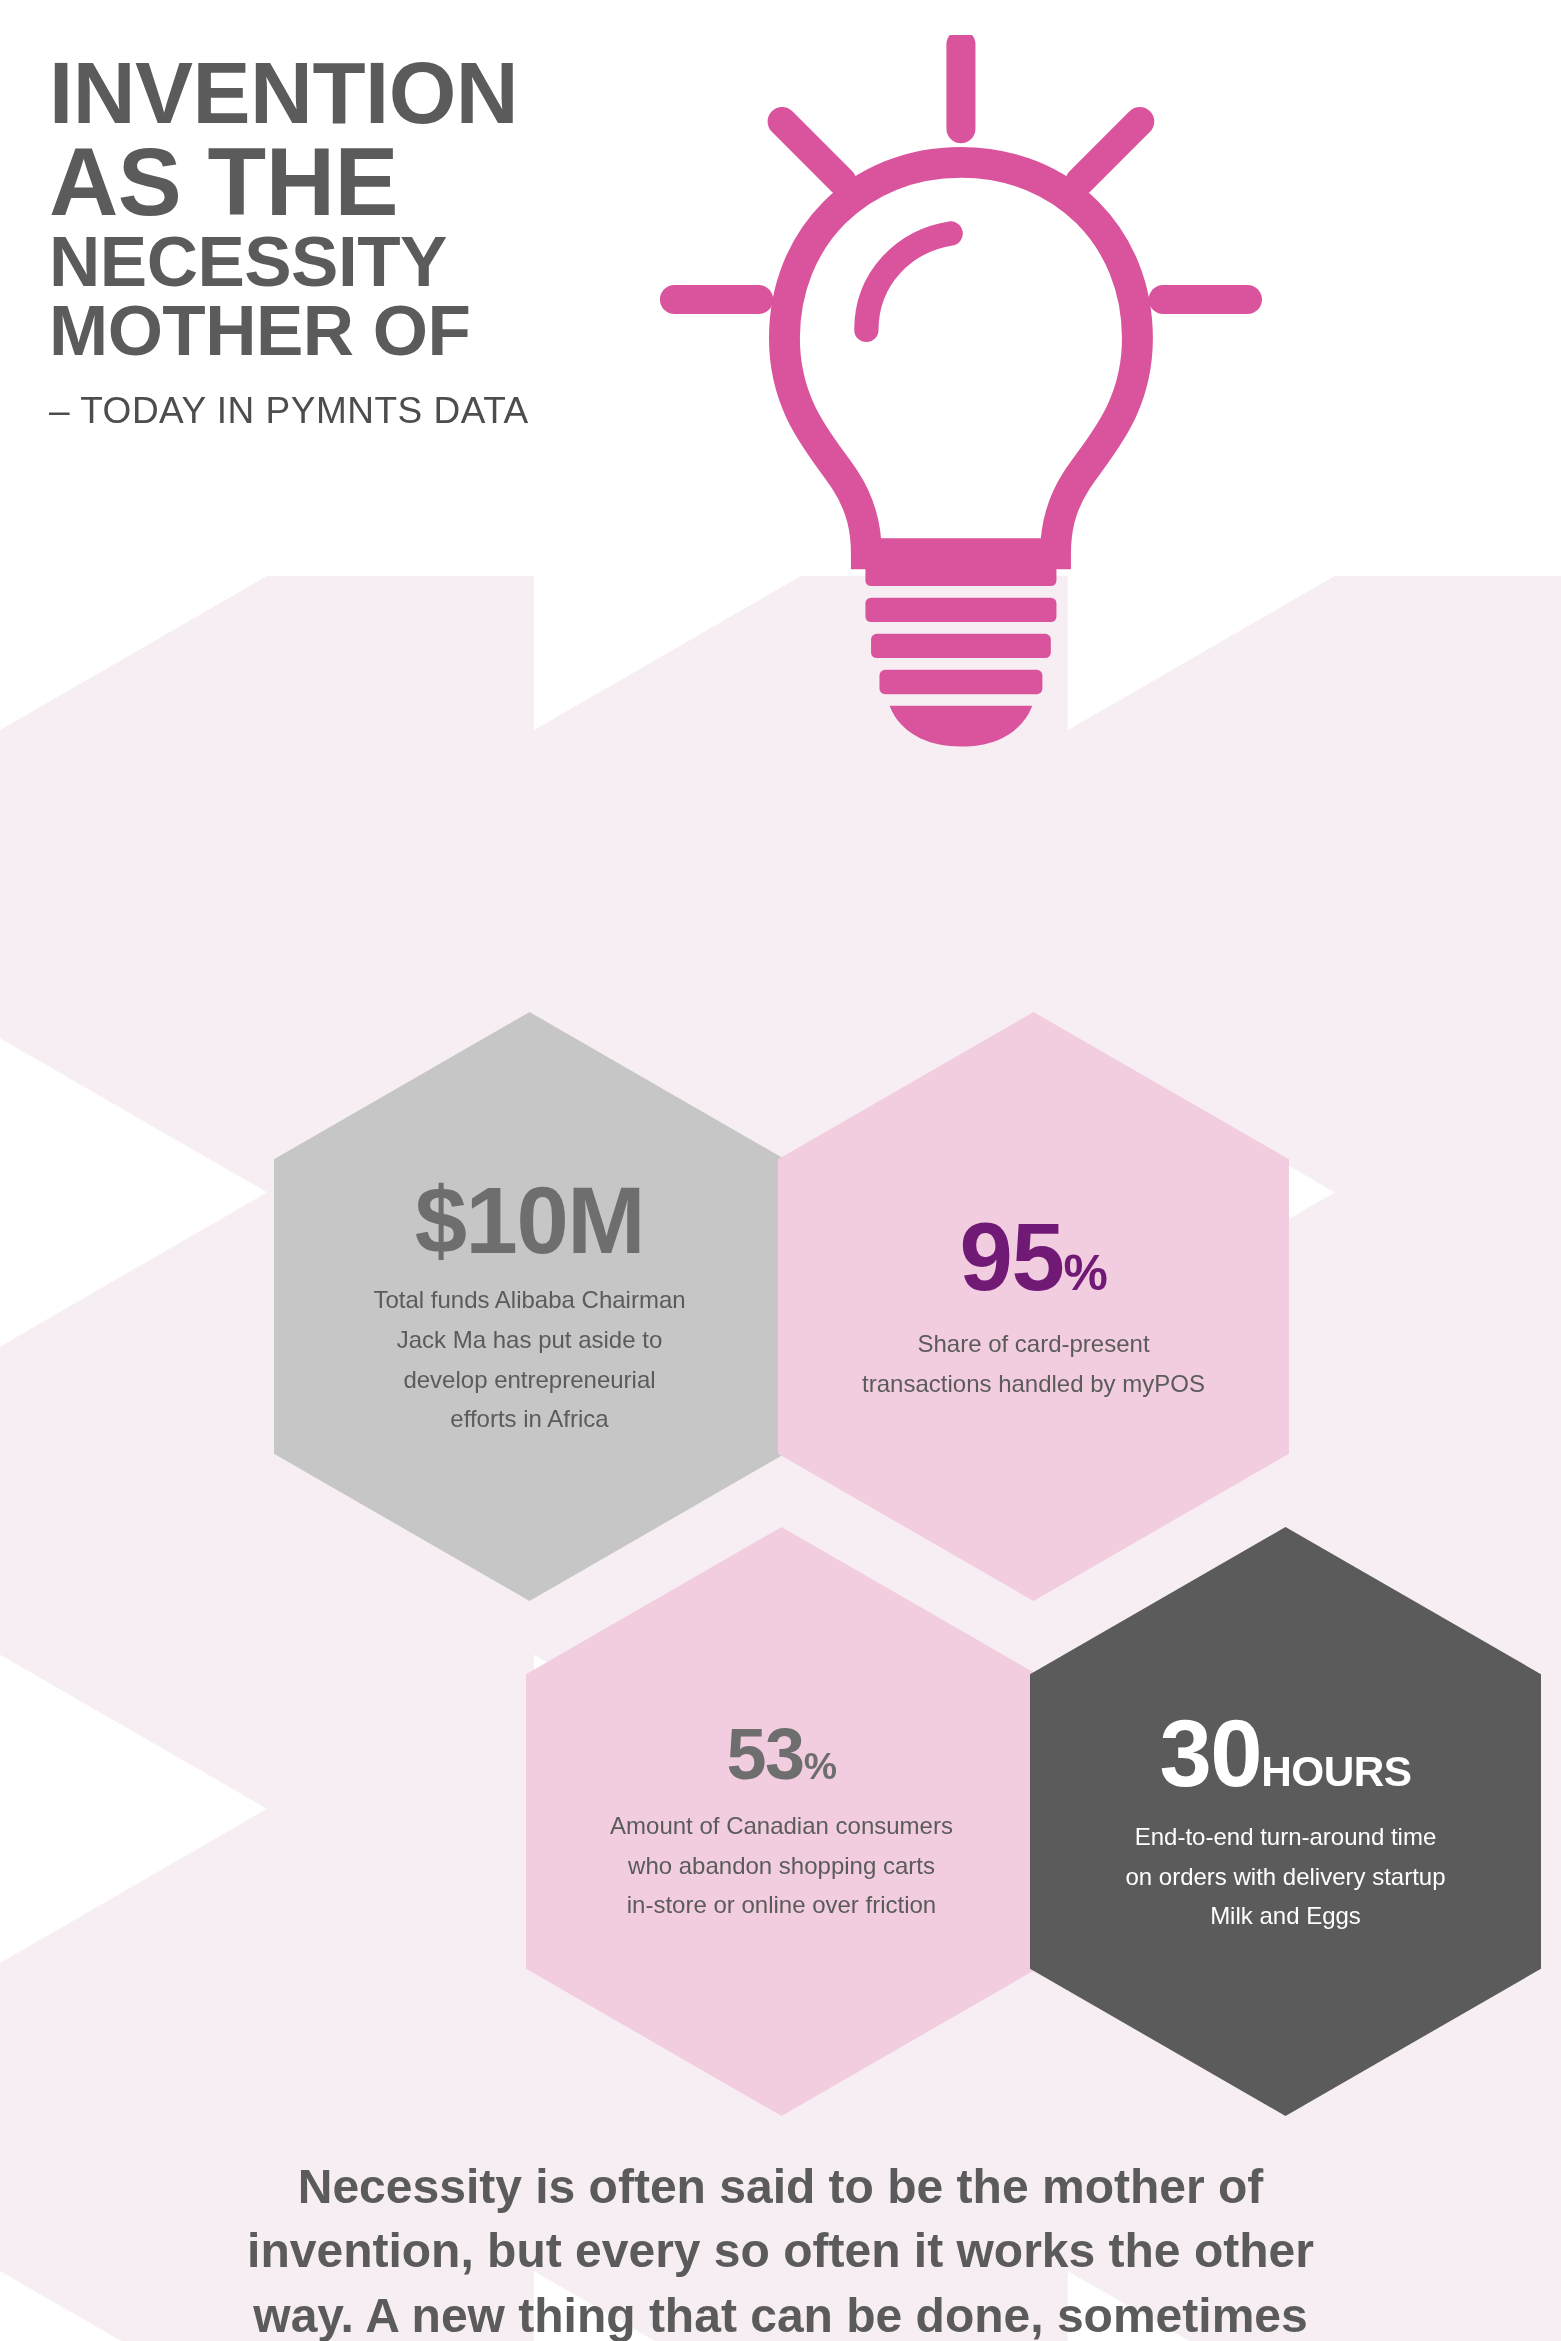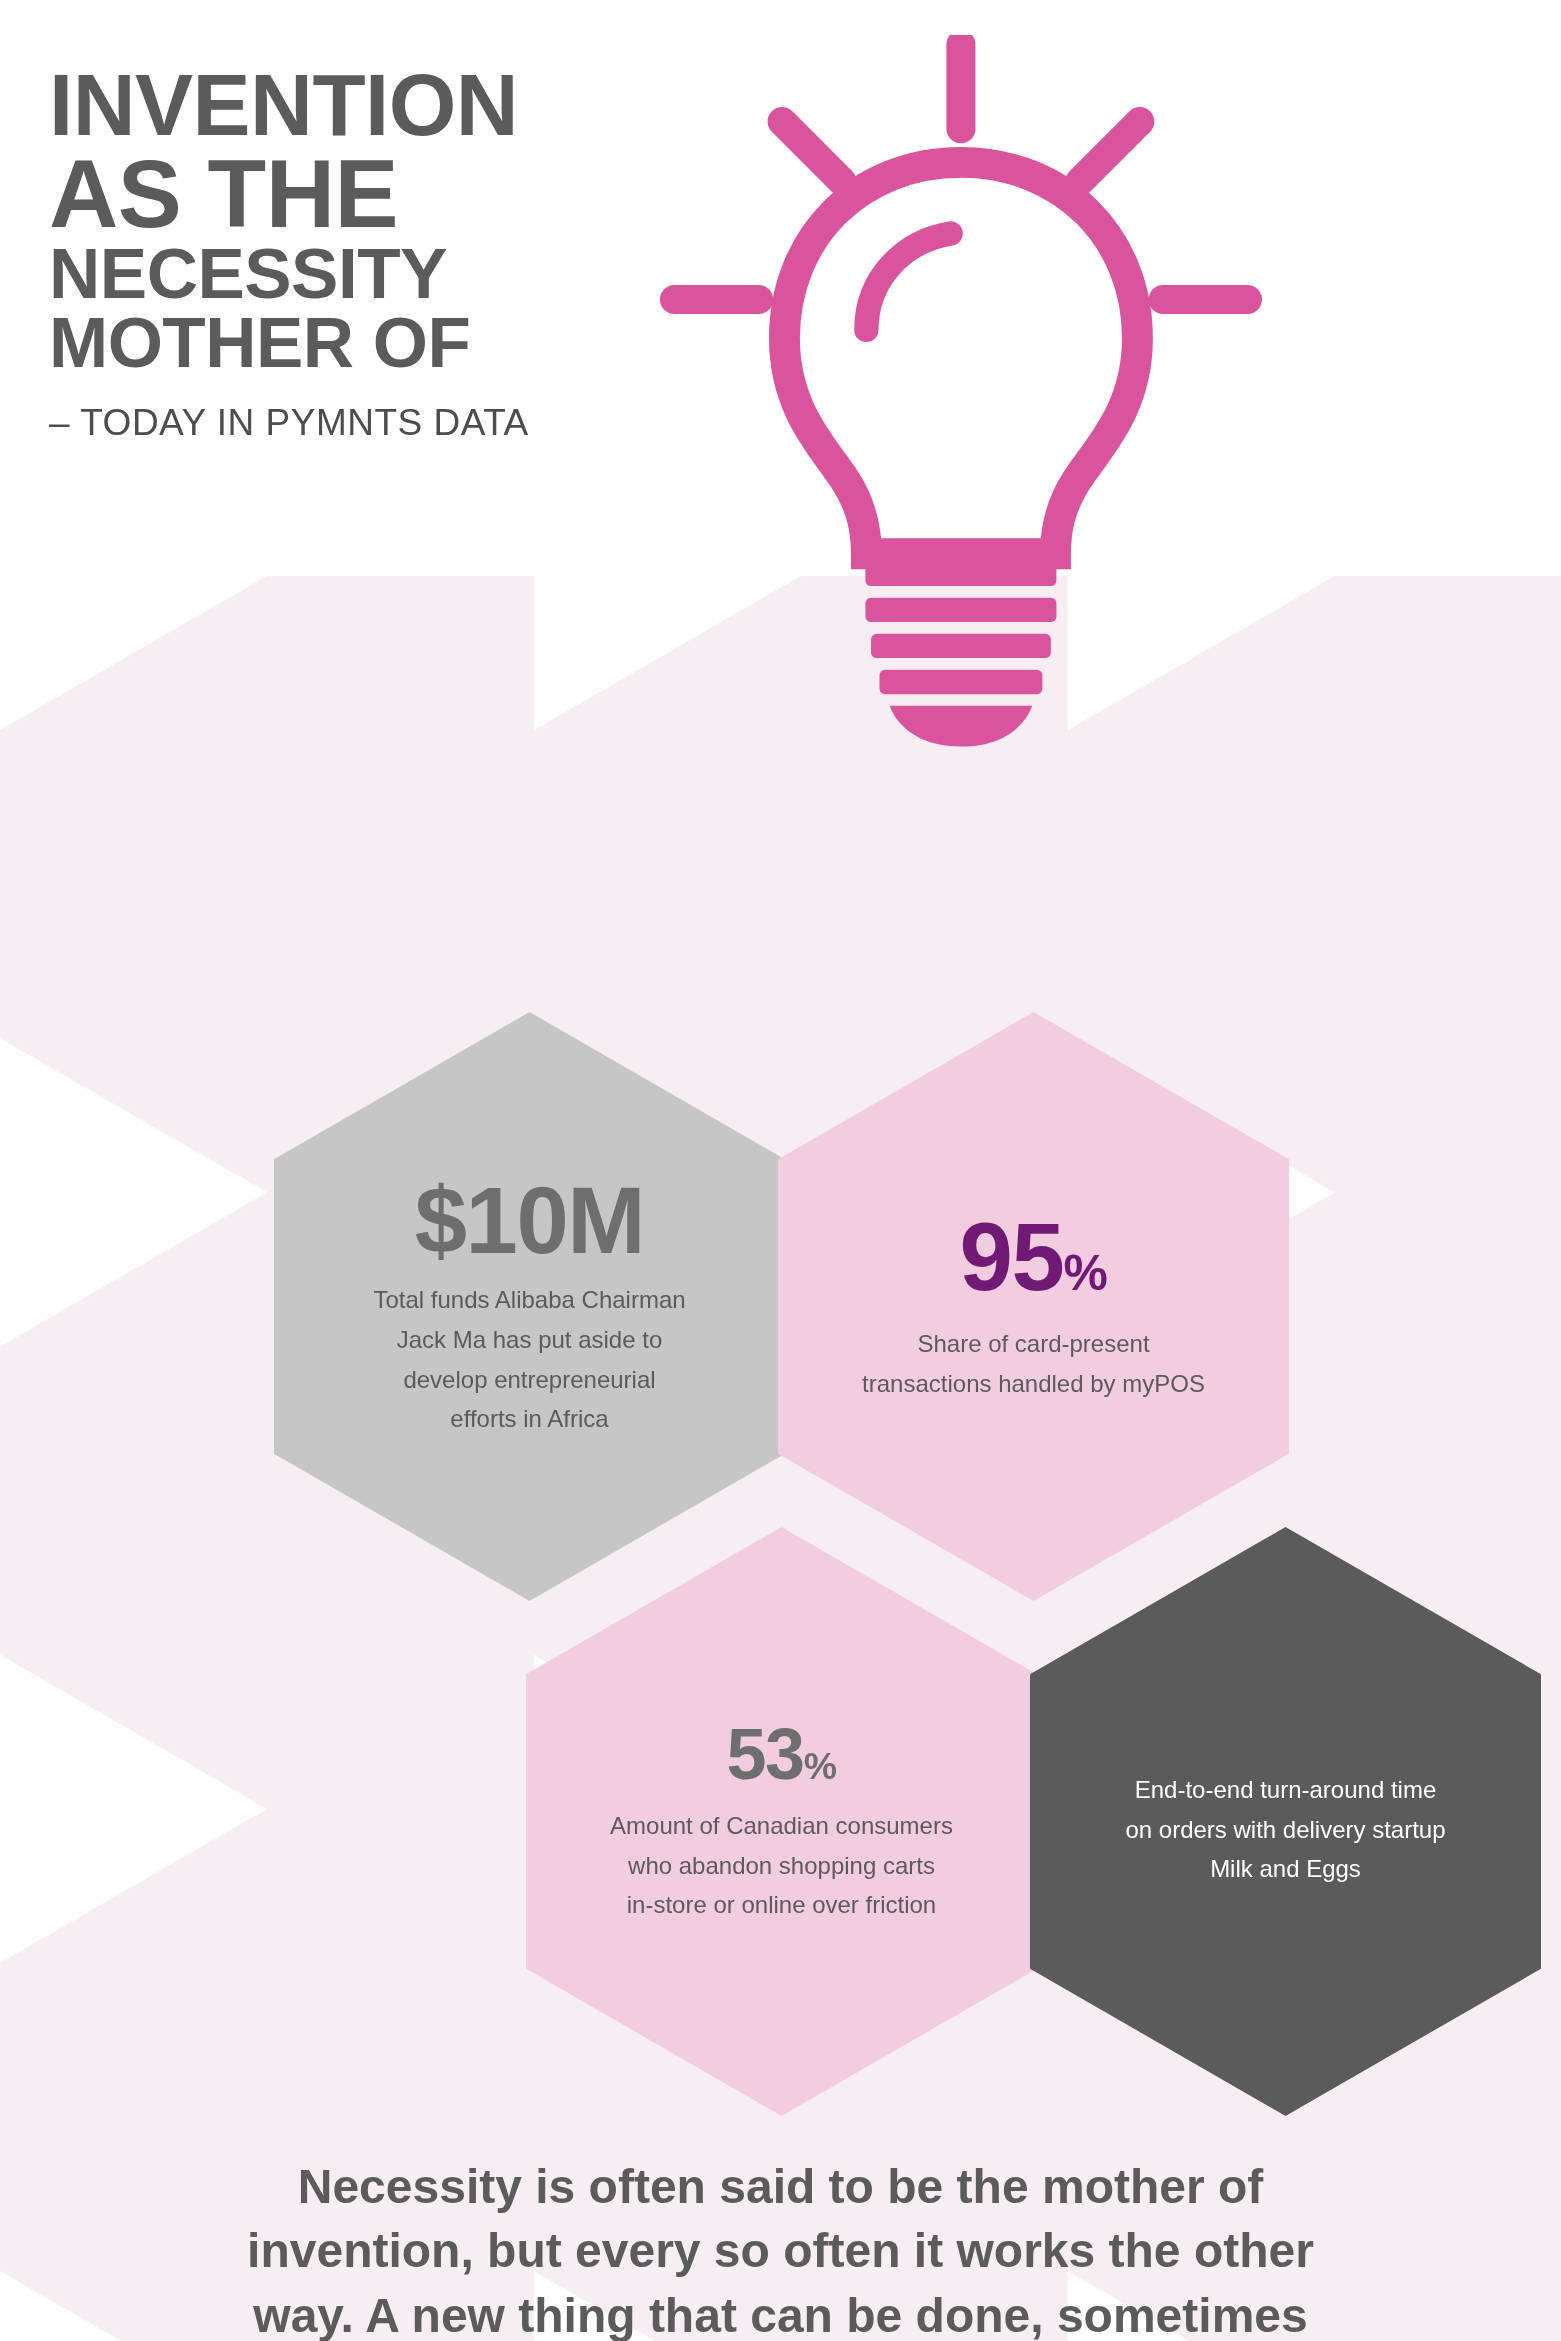--- a/index.html
+++ b/index.html
@@ -10,21 +10,21 @@
     position:relative;
     overflow:hidden;
   }
   
   #hex-bg{
     position:absolute;left:0;top:576px;width:1561px;height:2156px;
     z-index:0;
   }
   
   .header{
-    position:absolute;left:0;top:16px;width:1561px;height:609px;z-index:5;
+    position:absolute;left:0;top:4px;width:1561px;height:609px;z-index:5;
   }
   .title-block{
     position:absolute;left:49px;top:47px;width:679px;
   }
   .title-line{
     font-weight:bold;
     color:#5b5b5b;
     letter-spacing:-0.5px;
     line-height:0.97;
     font-size:94px;
@@ -179,20 +179,23 @@
       <div class="stat-desc" style="color:#5b5b5b;margin-top:16px;">
         <div>Amount of Canadian consumers</div>
         <div>who abandon shopping carts</div>
         <div>in-store or online over friction</div>
       </div>
     </div>
   </div>
 
   <div class="hexcell" style="left:1030px;top:515px;">
     <div class="clip" style="background:#5b5b5b;padding:0 23.4px;">
+      <div class="stat-value" style="font-size:94px;color:#ffffff;">
+        <span>30</span><span class="unit" style="font-size:0.45em;">HOURS</span>
+      </div>
       <div class="stat-desc" style="color:#ffffff;margin-top:16px;">
         <div>End-to-end turn-around time</div>
         <div>on orders with delivery startup</div>
         <div>Milk and Eggs</div>
       </div>
     </div>
   </div>
 
 </div>
 

